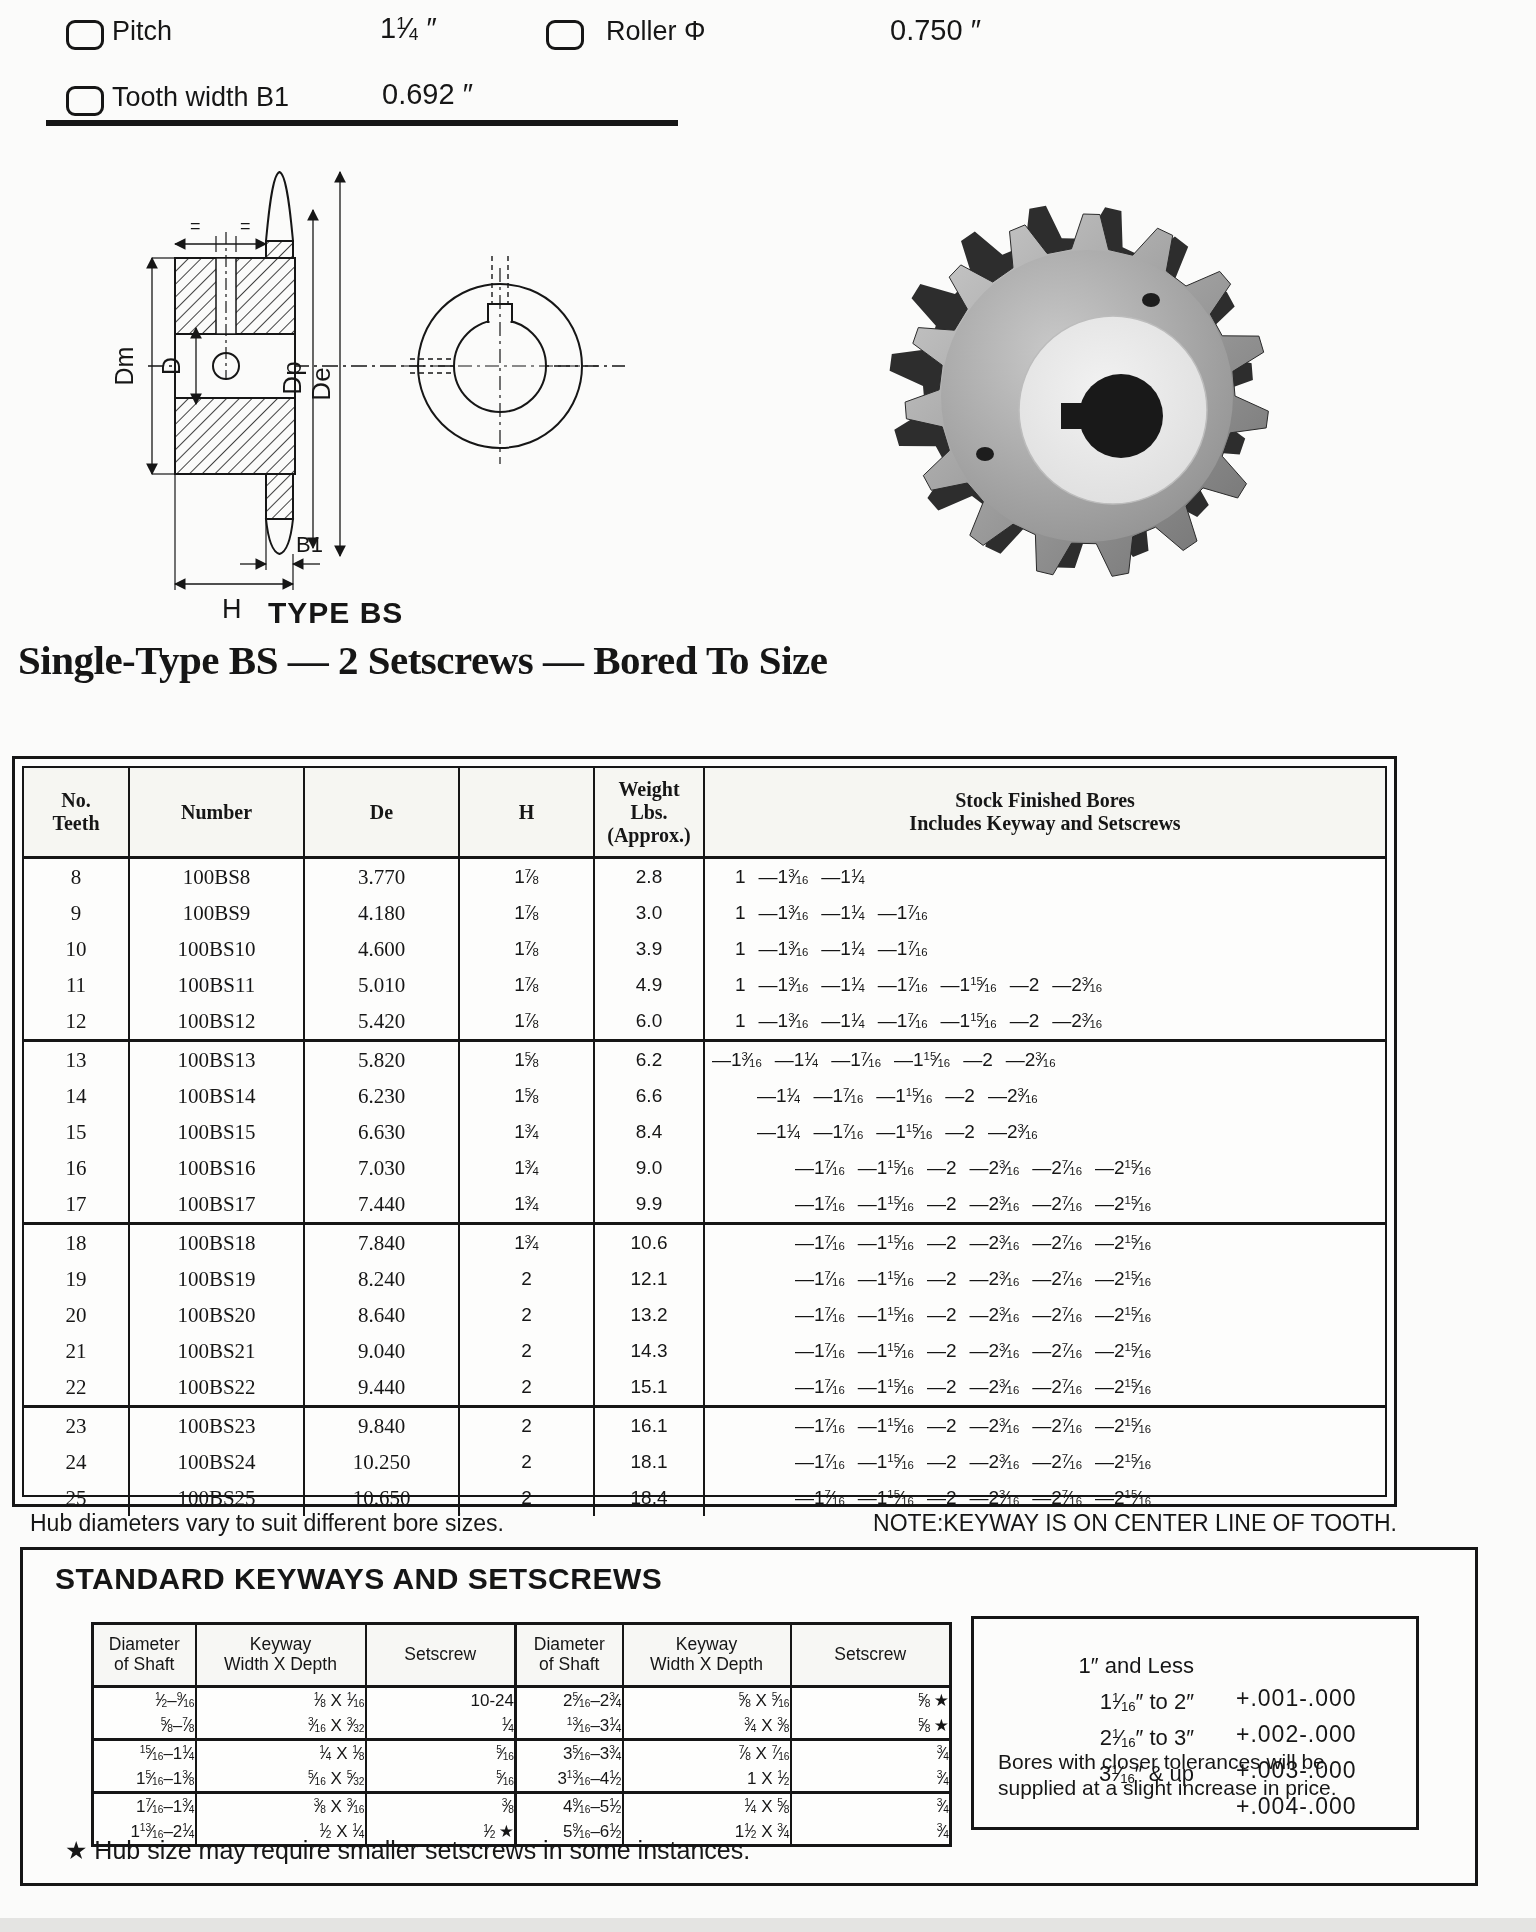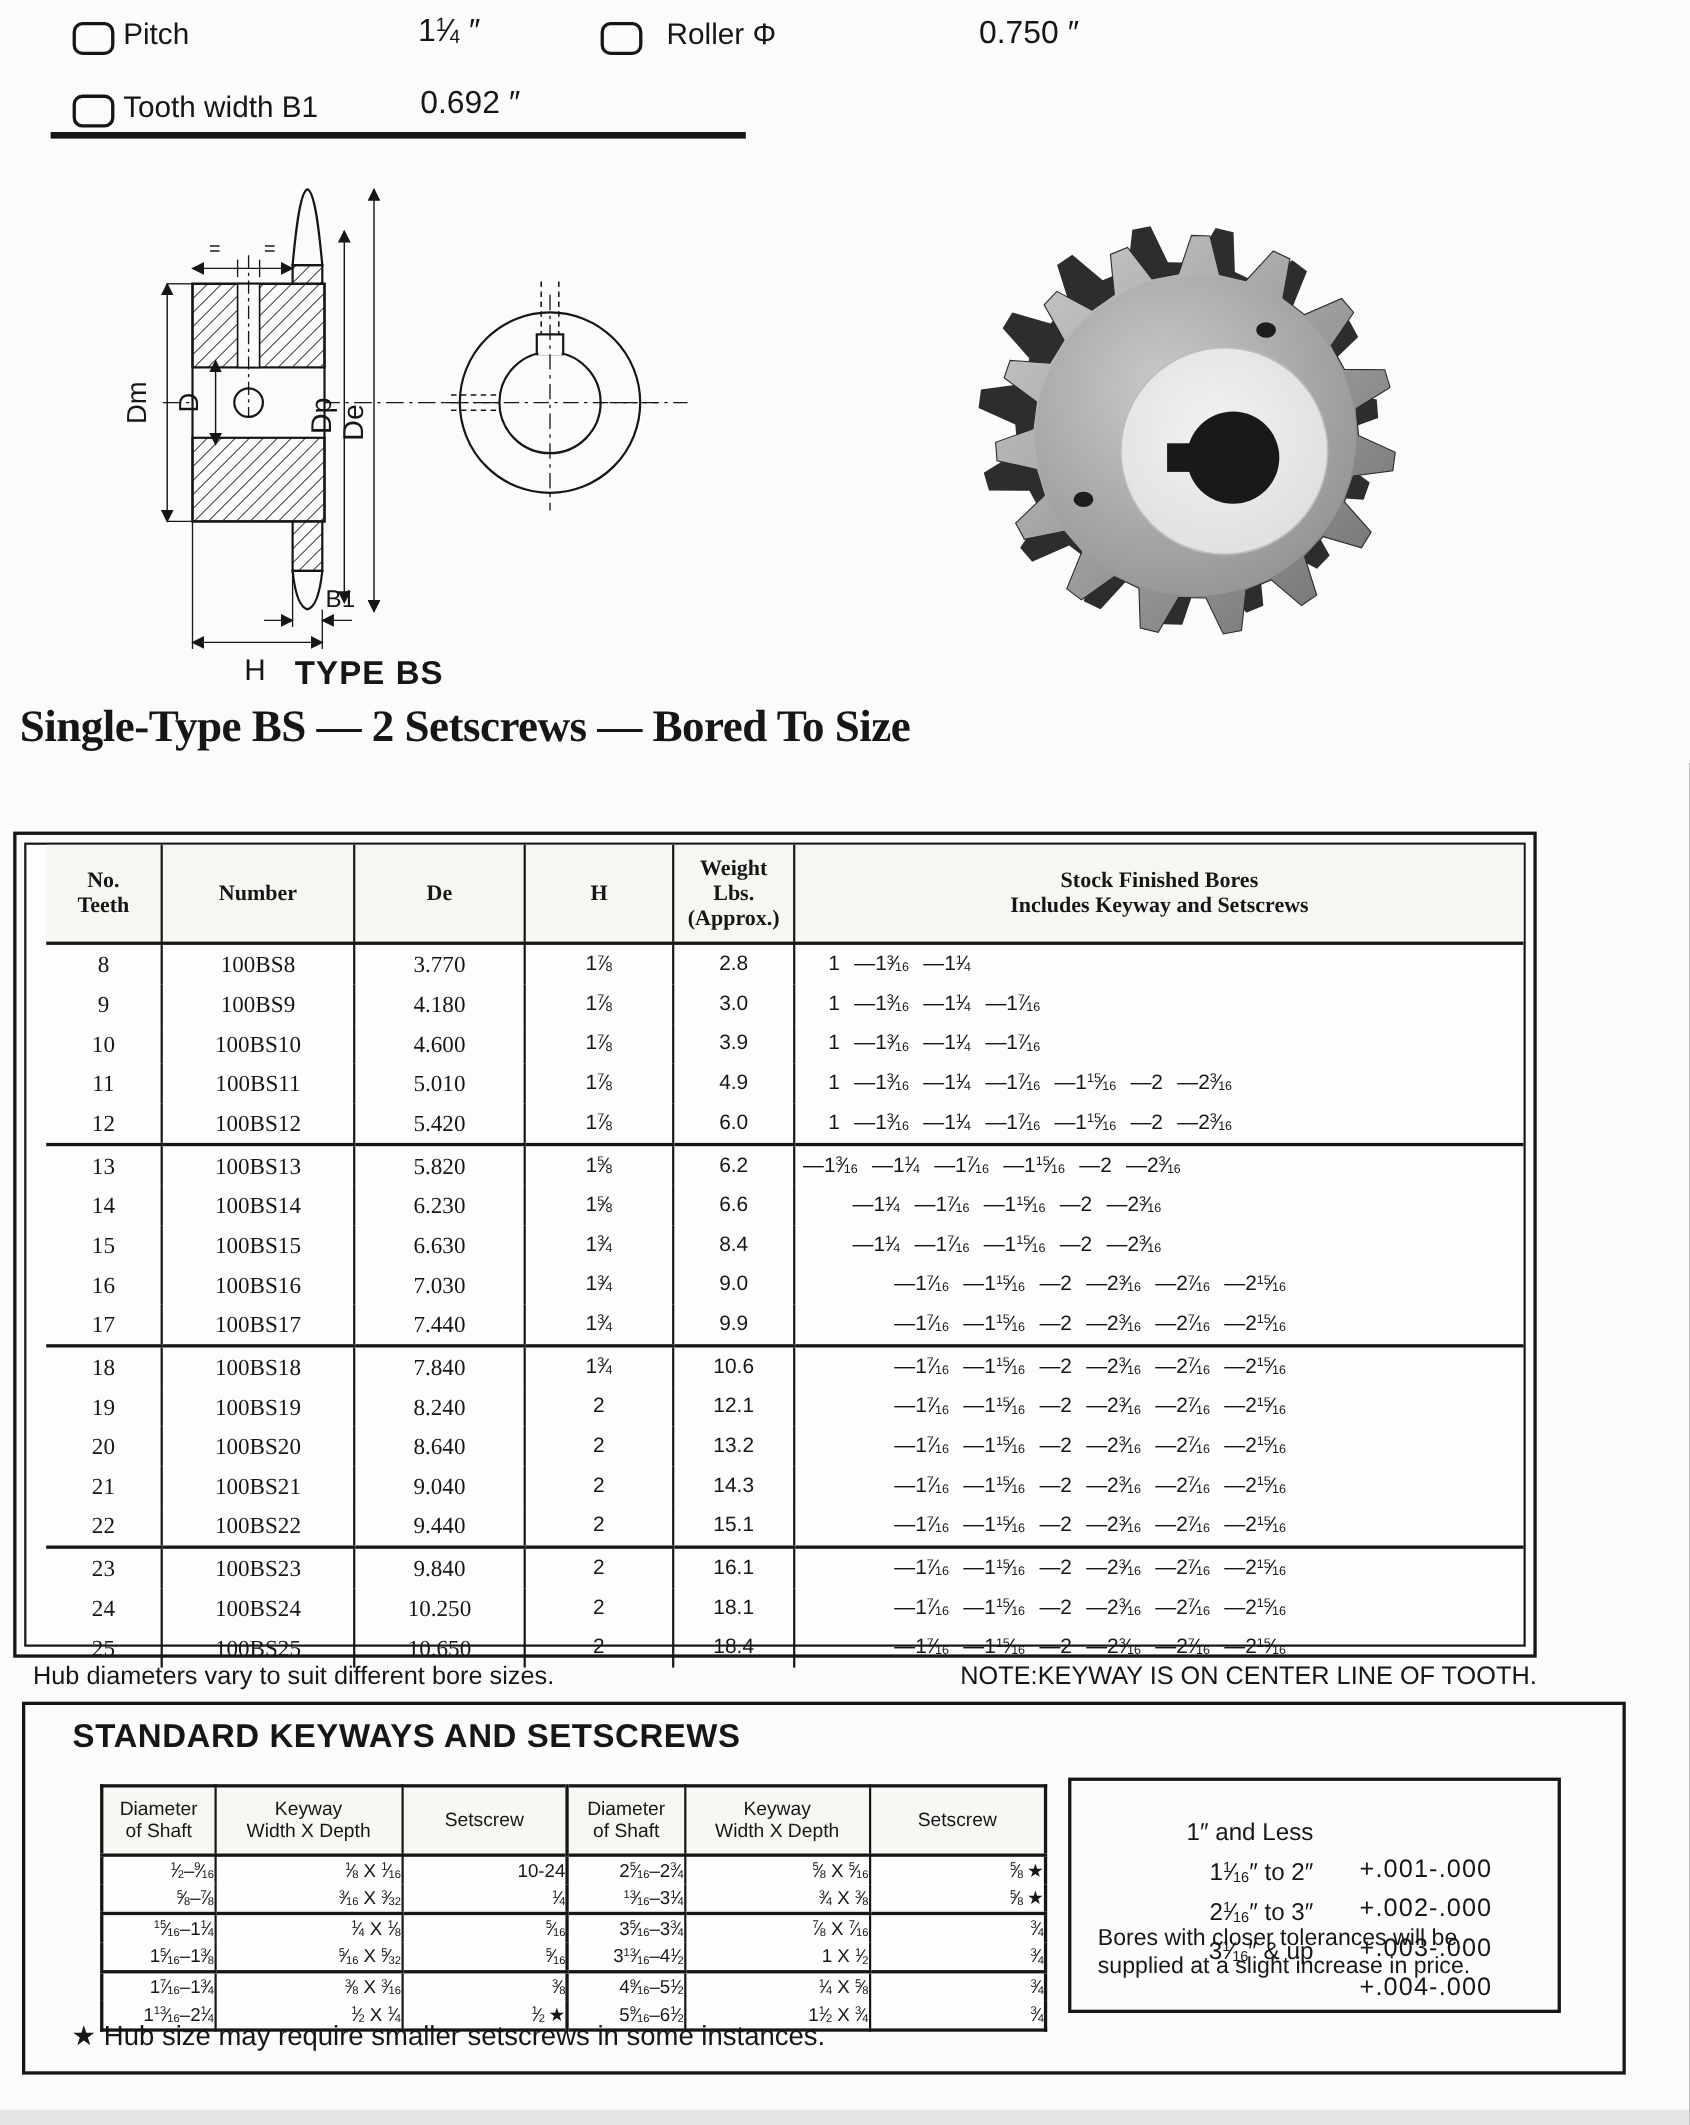--- a/index.html
+++ b/index.html
@@ -13,39 +13,39 @@
   #typebs{position:absolute;left:268px;top:596px;font-size:30px;font-weight:bold;letter-spacing:1px;}
   #main-title{position:absolute;left:18px;top:636px;width:1100px;
       font-family:"Liberation Serif","DejaVu Serif",serif;font-weight:bold;font-size:41px;letter-spacing:-.5px;white-space:nowrap;}
   
   .fx{white-space:nowrap;}
   .fx sup{font-size:.60em;vertical-align:.50em;margin-right:-1px;}
   .fx sub{font-size:.60em;vertical-align:-.12em;margin-left:-1px;}
   
   #mt-wrap{position:absolute;left:12px;top:756px;width:1385px;height:751px;
       border:3px solid #161616;padding:7px;box-sizing:border-box;background:#fdfdfc;}
-  #mt-inner{border:2px solid #161616;width:100%;height:100%;box-sizing:border-box;padding-left:18px;}
+  #mt-inner{border:2px solid #161616;width:100%;height:100%;box-sizing:border-box;}
   table{border-collapse:collapse;}
   #mt{width:100%;height:100%;table-layout:fixed;}
   #mt th{font-family:"Liberation Serif","DejaVu Serif",serif;font-weight:bold;font-size:20px;line-height:1.15;
       white-space:pre-line;vertical-align:middle;height:86px;background:#f6f6f2;border-left:2px solid #161616;}
   #mt th:first-child,#mt td:first-child{border-left:none;}
   #mt thead tr{border-bottom:3px solid #161616;}
   #mt td{border-left:2px solid #161616;height:36px;text-align:center;
       font-family:"Liberation Serif","DejaVu Serif",serif;font-size:21px;padding:0;}
   #mt tr.group-end td{border-bottom:3px solid #161616;}
   #mt td.c-h,#mt td.c-wt{font-family:"Liberation Sans","DejaVu Sans",sans-serif;font-size:19px;}
   #mt td.c-bores{text-align:left;font-family:"Liberation Sans","DejaVu Sans",sans-serif;font-size:19px;}
   .bi{display:inline-block;margin-right:13px;white-space:nowrap;}
   
   .note{position:absolute;top:1510px;font-size:23px;}
   
   #bottom-box{position:absolute;left:20px;top:1547px;width:1458px;height:339px;
       border:3px solid #161616;box-sizing:border-box;background:#fcfcfb;}
-  #kw-title{position:absolute;left:43px;top:12px;font-size:30px;font-weight:bold;letter-spacing:.5px;}
+  #kw-title{position:absolute;left:32px;top:12px;font-size:30px;font-weight:bold;letter-spacing:.5px;}
   #tol-title{position:absolute;left:880px;top:16px;width:560px;text-align:center;font-size:26px;font-weight:bold;}
   #kw-table{position:absolute;left:68px;top:72px;width:860px;border:3px solid #161616;table-layout:fixed;background:#fefefd;}
   #kw-table th{font-size:17.5px;font-weight:normal;line-height:1.12;white-space:pre-line;height:58px;vertical-align:middle;
       border-left:2px solid #161616;background:#f7f7f4;}
   #kw-table thead tr{border-bottom:3px solid #161616;}
   #kw-table td{height:25px;text-align:right;font-size:17px;border-left:2px solid #161616;padding:0;}
   #kw-table th:first-child,#kw-table td:first-child{border-left:none;}
   #kw-table th.mid,#kw-table td.mid{border-left:3px solid #161616;}
   #kw-table tr.group-end td{border-bottom:3px solid #161616;}
   #tol-box{position:absolute;left:948px;top:66px;width:448px;height:214px;border:3px solid #161616;box-sizing:border-box;}

